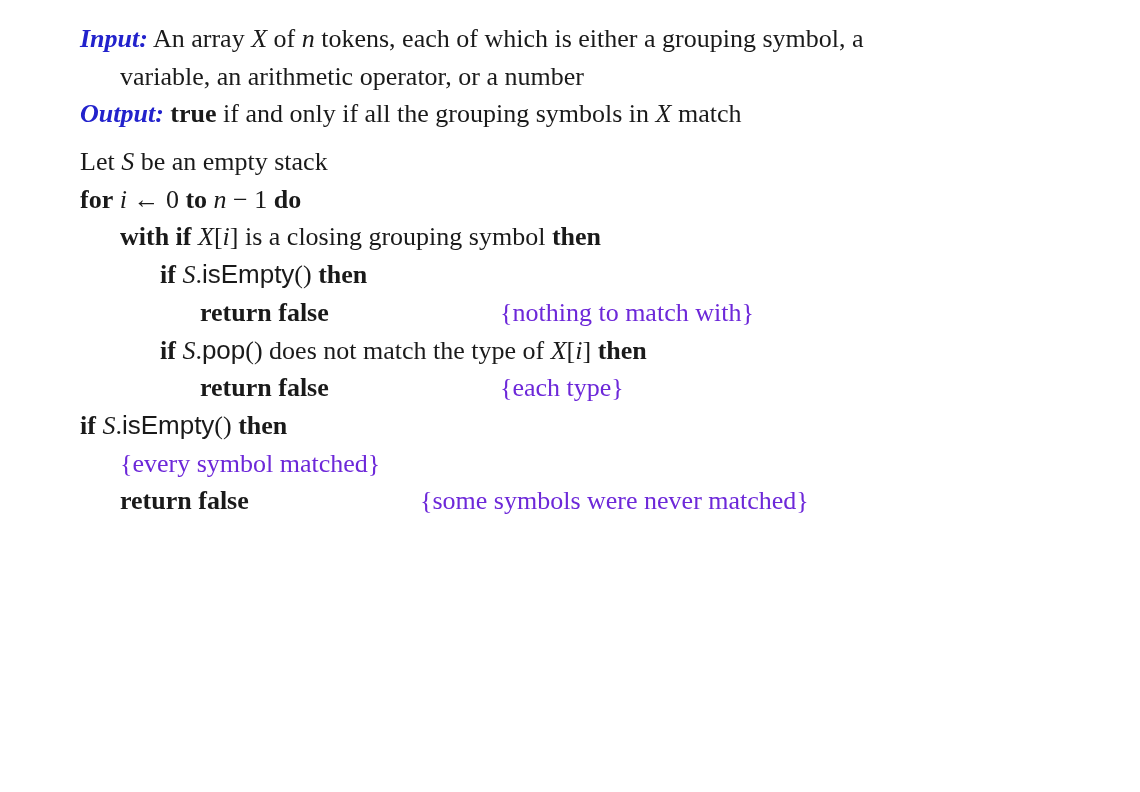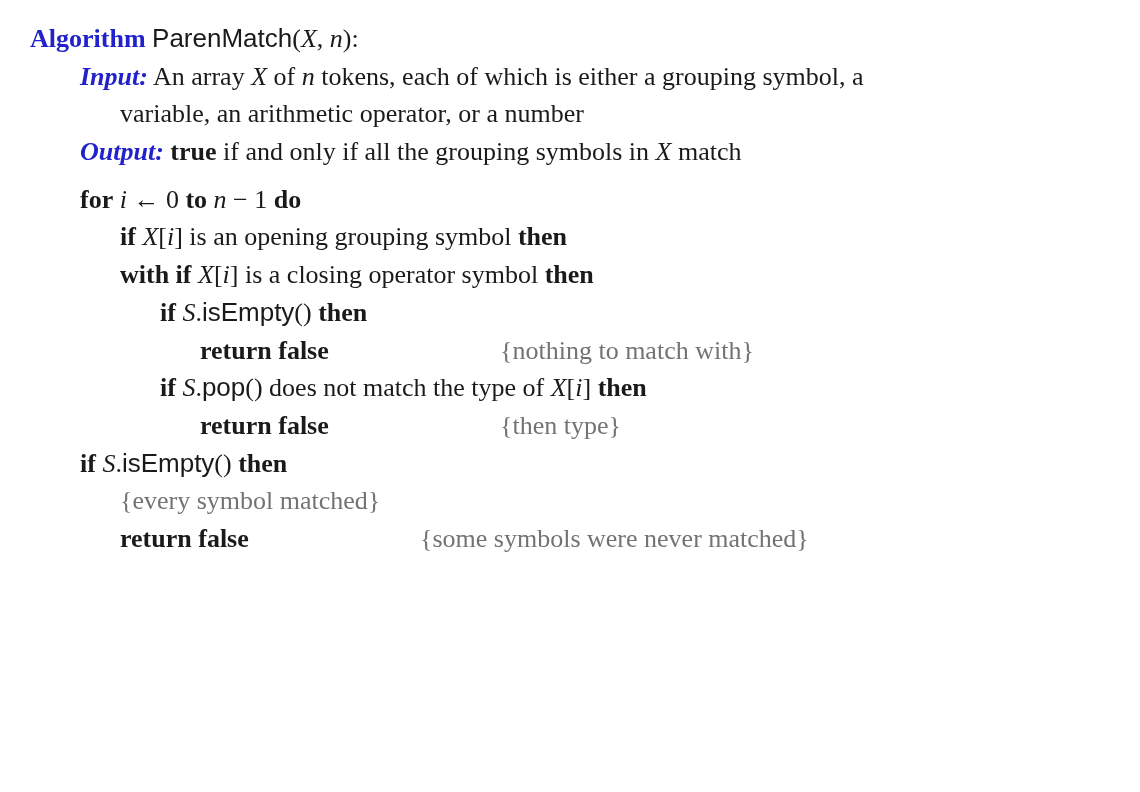--- a/index.html
+++ b/index.html
@@ -27,85 +27,80 @@
   .kw-bold {
     font-weight: bold;
   }
   .sans {
     font-family: Arial, Helvetica, sans-serif;
   }
   .ital {
     font-style: italic;
   }
   .comment {
-    color: #737373;
+    color: #6d28d9;
   }
   
   .ind1 { padding-left: 50px; }
   .ind2 { padding-left: 90px; }
   .ind3 { padding-left: 130px; }
   .ind4 { padding-left: 170px; }
   
   .retrow { display: flex; }
   .retcol1 { width: 300px; }  
 </style>
 </head>
 <body>
 
 <div class="page">
 
-  <div class="line">
-    <span class="kw-blue">Algorithm</span>
-    <span> </span>
-    <span class="sans">ParenMatch</span><span>(</span><span class="ital">X</span><span>, </span><span class="ital">n</span><span>):</span>
-  </div>
 
   <div class="line ind1">
     <span class="kw-blue ital">Input:</span><span>  An array </span><span class="ital">X</span><span> of </span><span class="ital">n</span><span> tokens, each of which is either a grouping symbol, a</span>
   </div>
   <div class="line ind2">
     <span>variable, an arithmetic operator, or a number</span>
   </div>
 
   <div class="line ind1">
     <span class="kw-blue ital">Output:</span><span> </span><span class="kw-bold">true</span><span> if and only if all the grouping symbols in </span><span class="ital">X</span><span> match</span>
   </div>
 
   <div style="height:10px"></div>
 
+  <div class="line ind1">
+    <span>Let </span><span class="ital">S</span><span> be an empty stack</span>
+  </div>
 
   <div class="line ind1">
     <span class="kw-bold">for</span><span> </span><span class="ital">i</span><span> ← 0 </span><span class="kw-bold">to</span><span class="ital"> n</span><span> − 1 </span><span class="kw-bold">do</span>
   </div>
 
-  <div class="line ind2">
-    <span class="kw-bold">if</span><span> </span><span class="ital">X</span><span>[</span><span class="ital">i</span><span>]</span><span> is an opening grouping symbol </span><span class="kw-bold">then</span>
-  </div>
 
 
   <div class="line ind2">
-    <span class="kw-bold">with if</span><span> </span><span class="ital">X</span><span>[</span><span class="ital">i</span><span>]</span><span> is a closing operator symbol </span><span class="kw-bold">then</span>
+    <span class="kw-bold">with if</span><span> </span><span class="ital">X</span><span>[</span><span class="ital">i</span><span>]</span><span> is a closing grouping symbol </span><span class="kw-bold">then</span>
   </div>
 
   <div class="line ind3">
     <span class="kw-bold">if</span><span> </span><span class="ital">S</span><span>.</span><span class="sans">isEmpty</span><span>() </span><span class="kw-bold">then</span>
   </div>
 
   <div class="line ind4 retrow">
     <div class="retcol1"><span class="kw-bold">return false</span></div>
     <div><span class="comment">{nothing to match with}</span></div>
   </div>
 
   <div class="line ind3">
     <span class="kw-bold">if</span><span> </span><span class="ital">S</span><span>.</span><span class="sans">pop</span><span>() does not match the type of </span><span class="ital">X</span><span>[</span><span class="ital">i</span><span>] </span><span class="kw-bold">then</span>
   </div>
 
   <div class="line ind4 retrow">
     <div class="retcol1"><span class="kw-bold">return false</span></div>
-    <div><span class="comment">{then type}</span></div>
+    <div><span class="comment">{each type}</span></div>
   </div>
 
   <div class="line ind1">
     <span class="kw-bold">if</span><span> </span><span class="ital">S</span><span>.</span><span class="sans">isEmpty</span><span>() </span><span class="kw-bold">then</span>
   </div>
 
   <div class="line ind2 retrow">
     <div><span class="comment">{every symbol matched}</span></div>
   </div>
 

